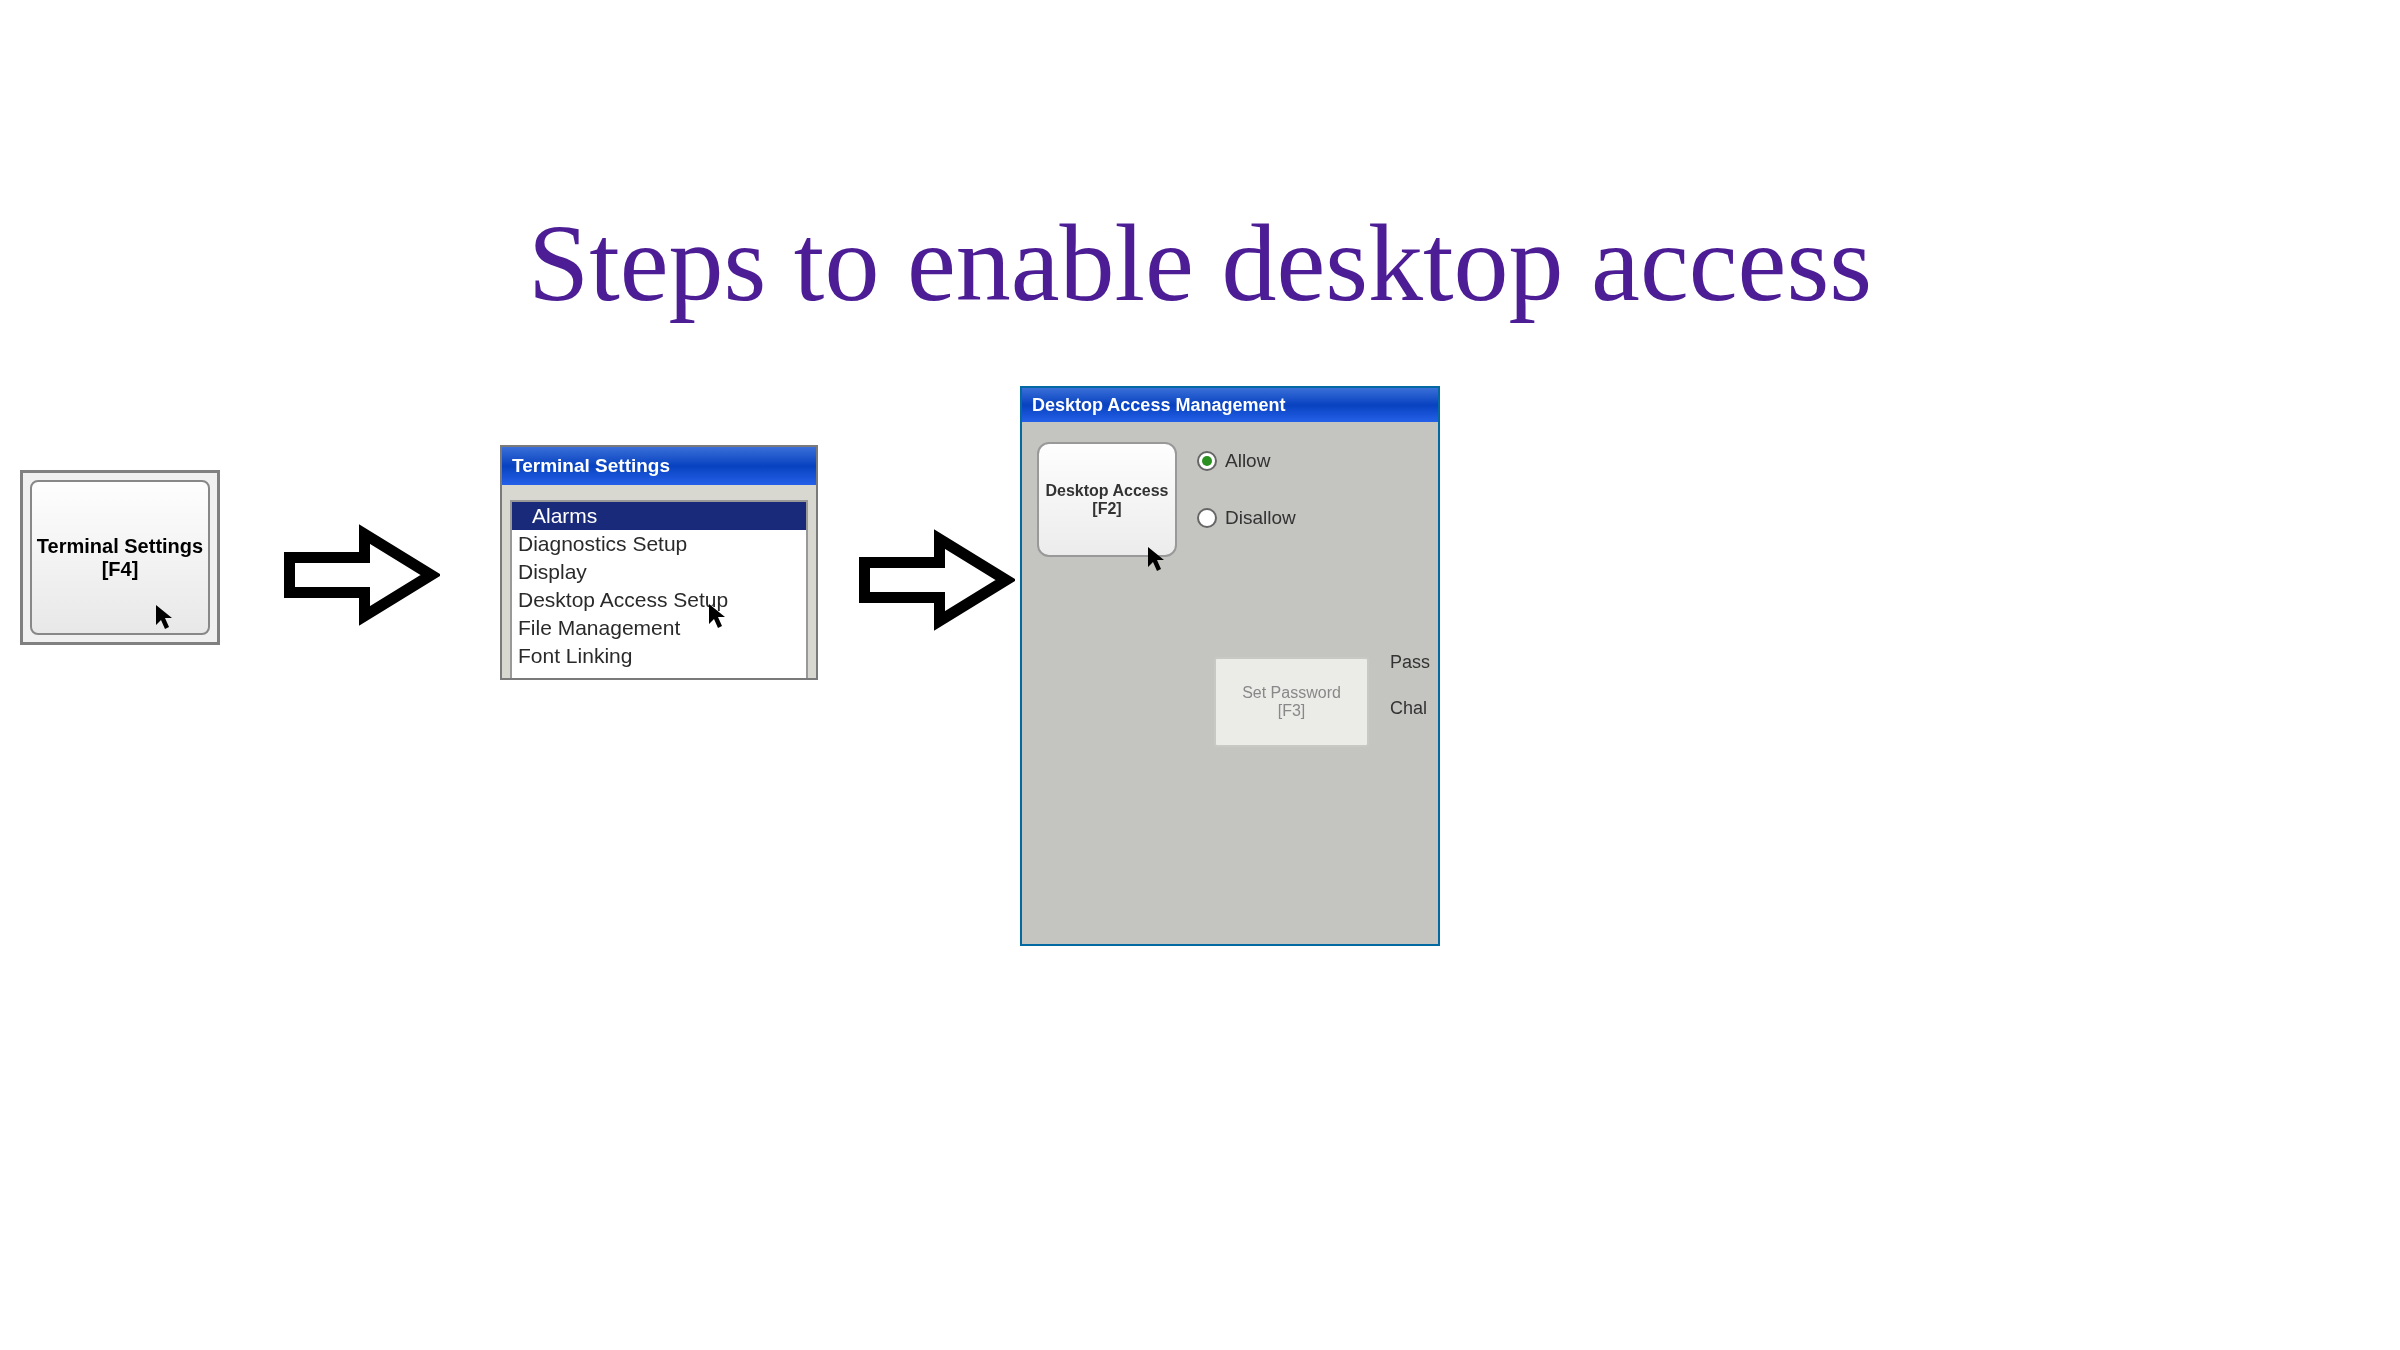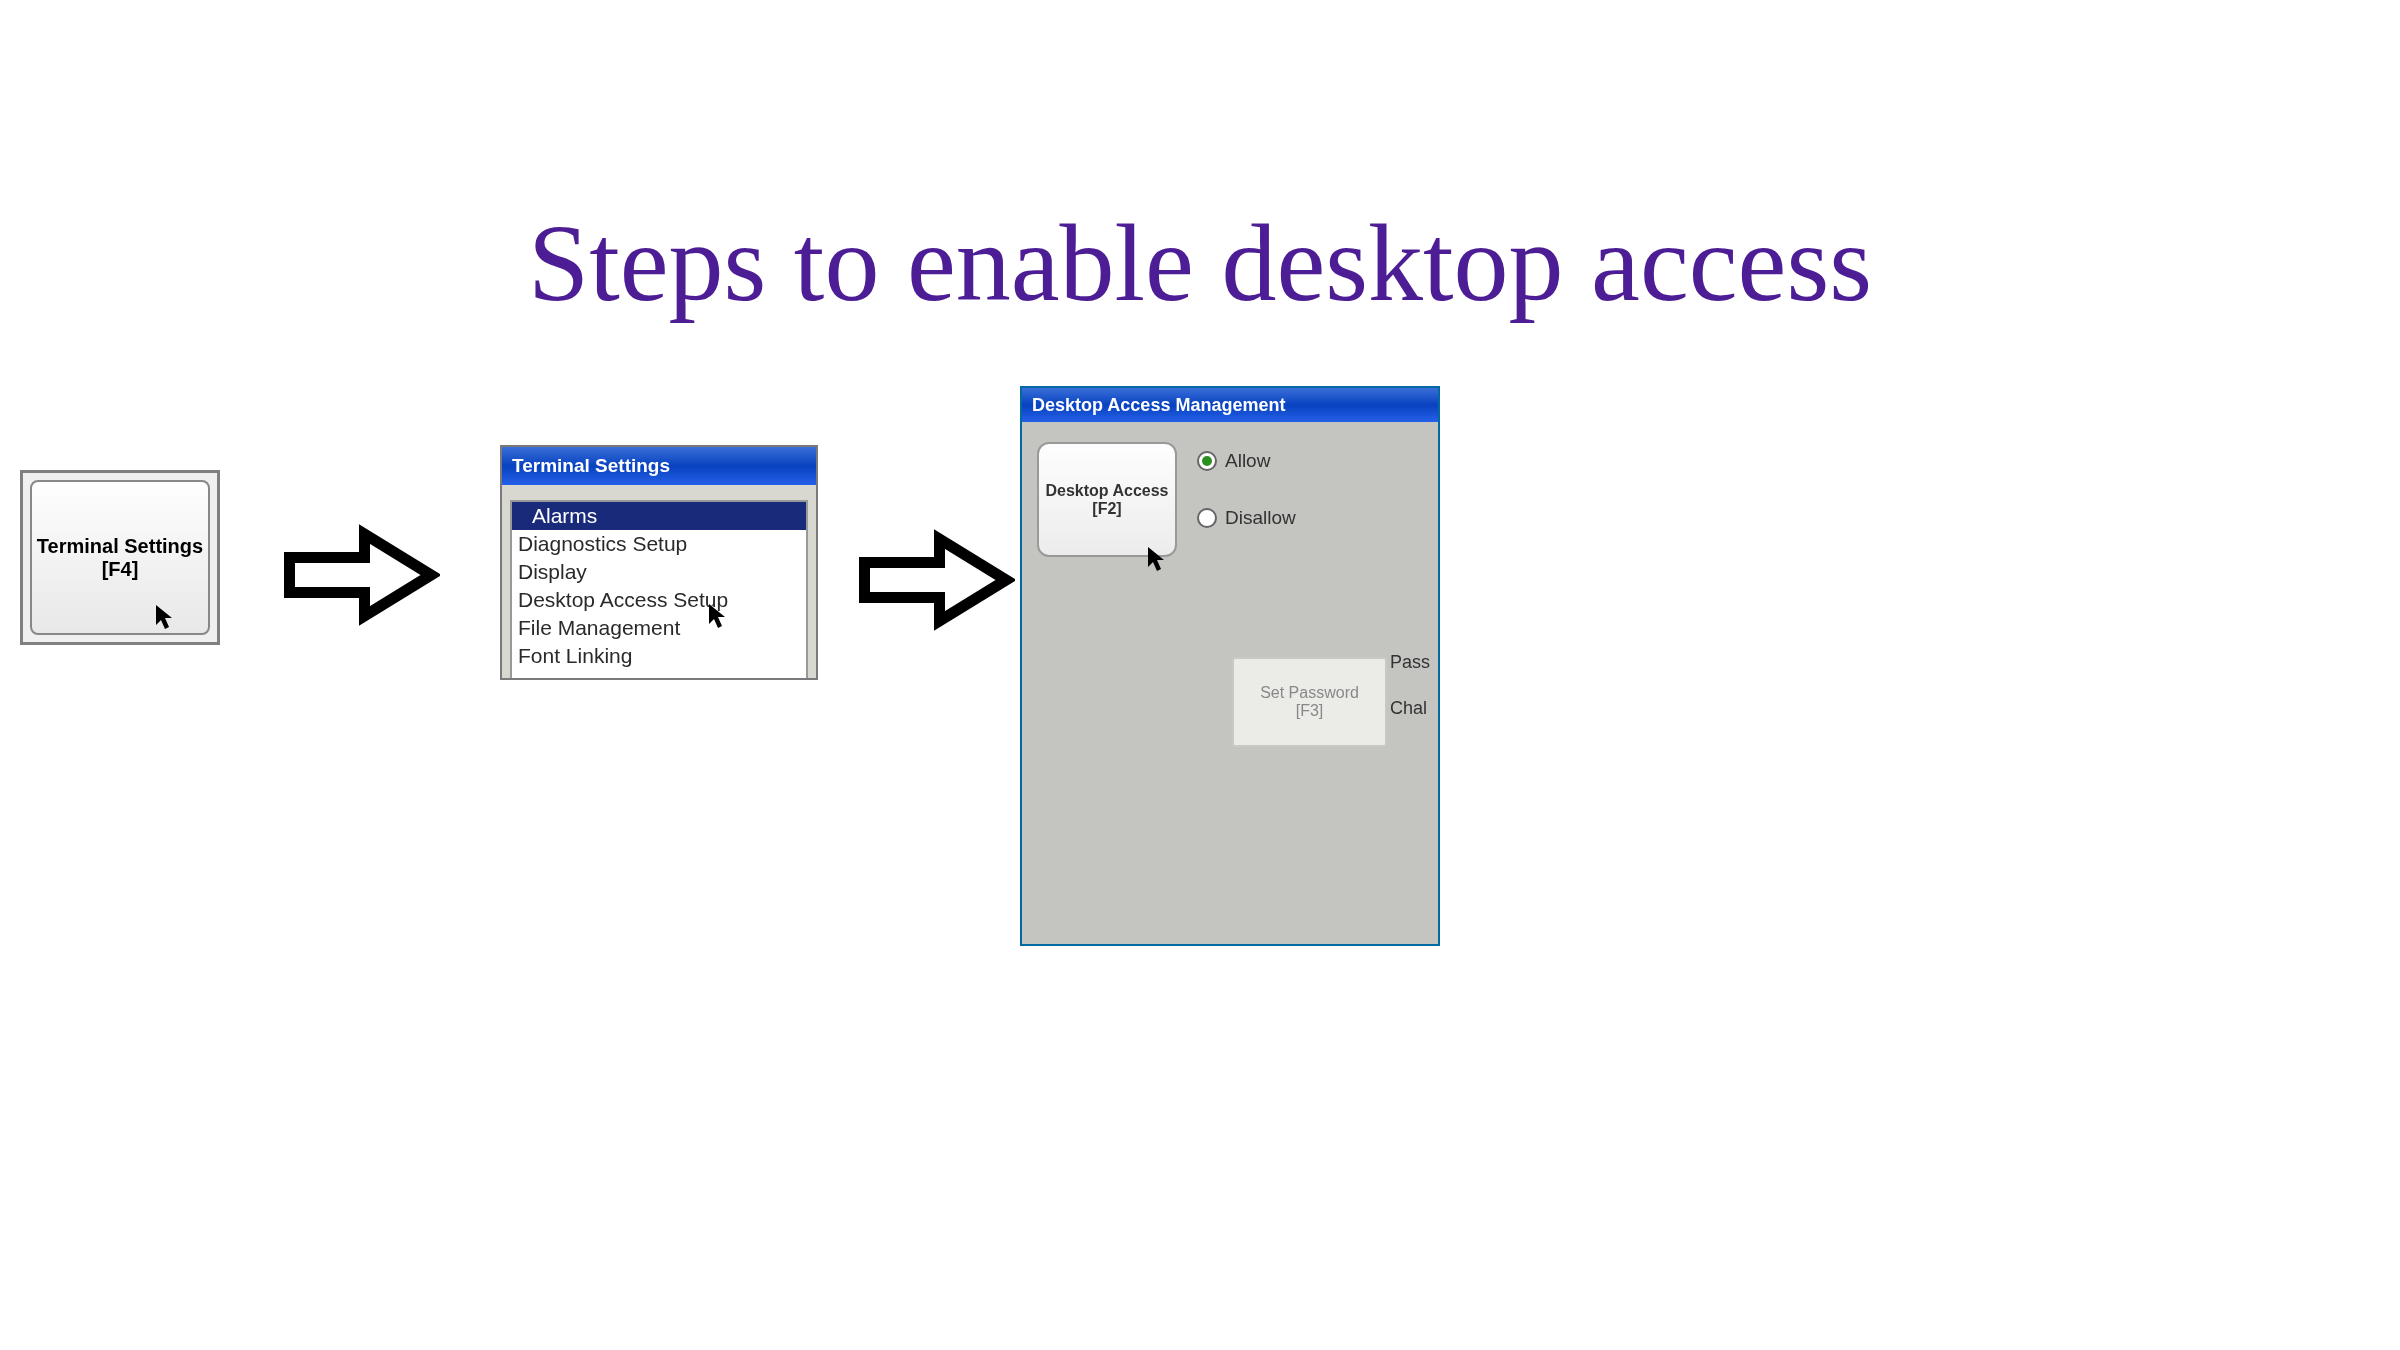--- a/index.html
+++ b/index.html
@@ -195,21 +195,21 @@
     }
     .radio-dot {
       width: 10px;
       height: 10px;
       border-radius: 50%;
       background: #2a9020;
     }
     .step3-setpass {
       position: absolute;
       top: 235px;
-      left: 210px;
+      left: 192px;
       width: 155px;
       height: 90px;
       background: #ebebe8;
       border: 2px solid #c8c8c4;
       border-radius: 3px;
       display: flex;
       flex-direction: column;
       align-items: center;
       justify-content: center;
       font-size: 16px;

